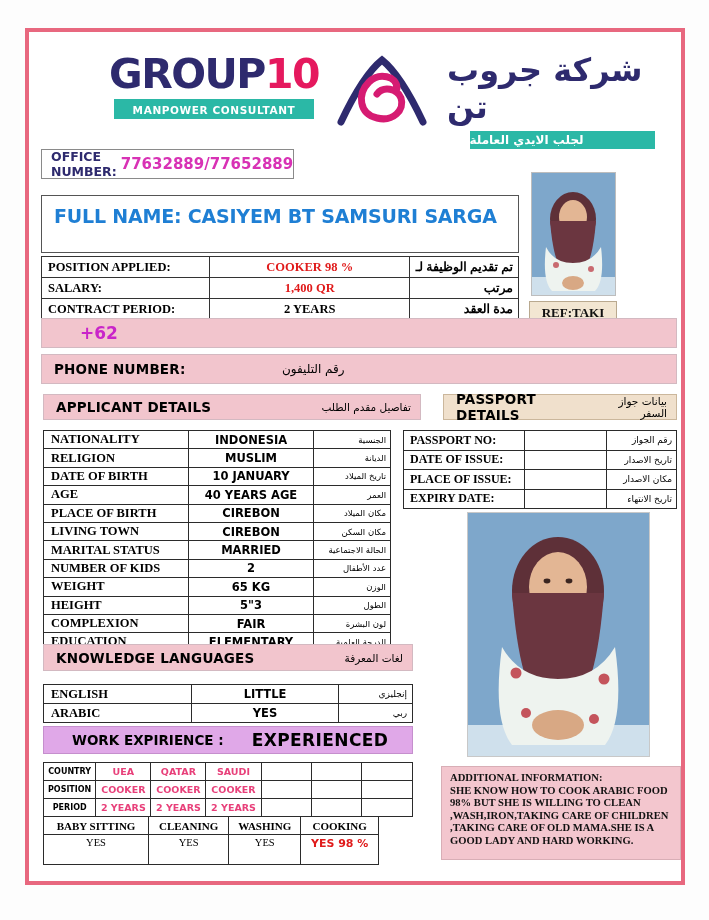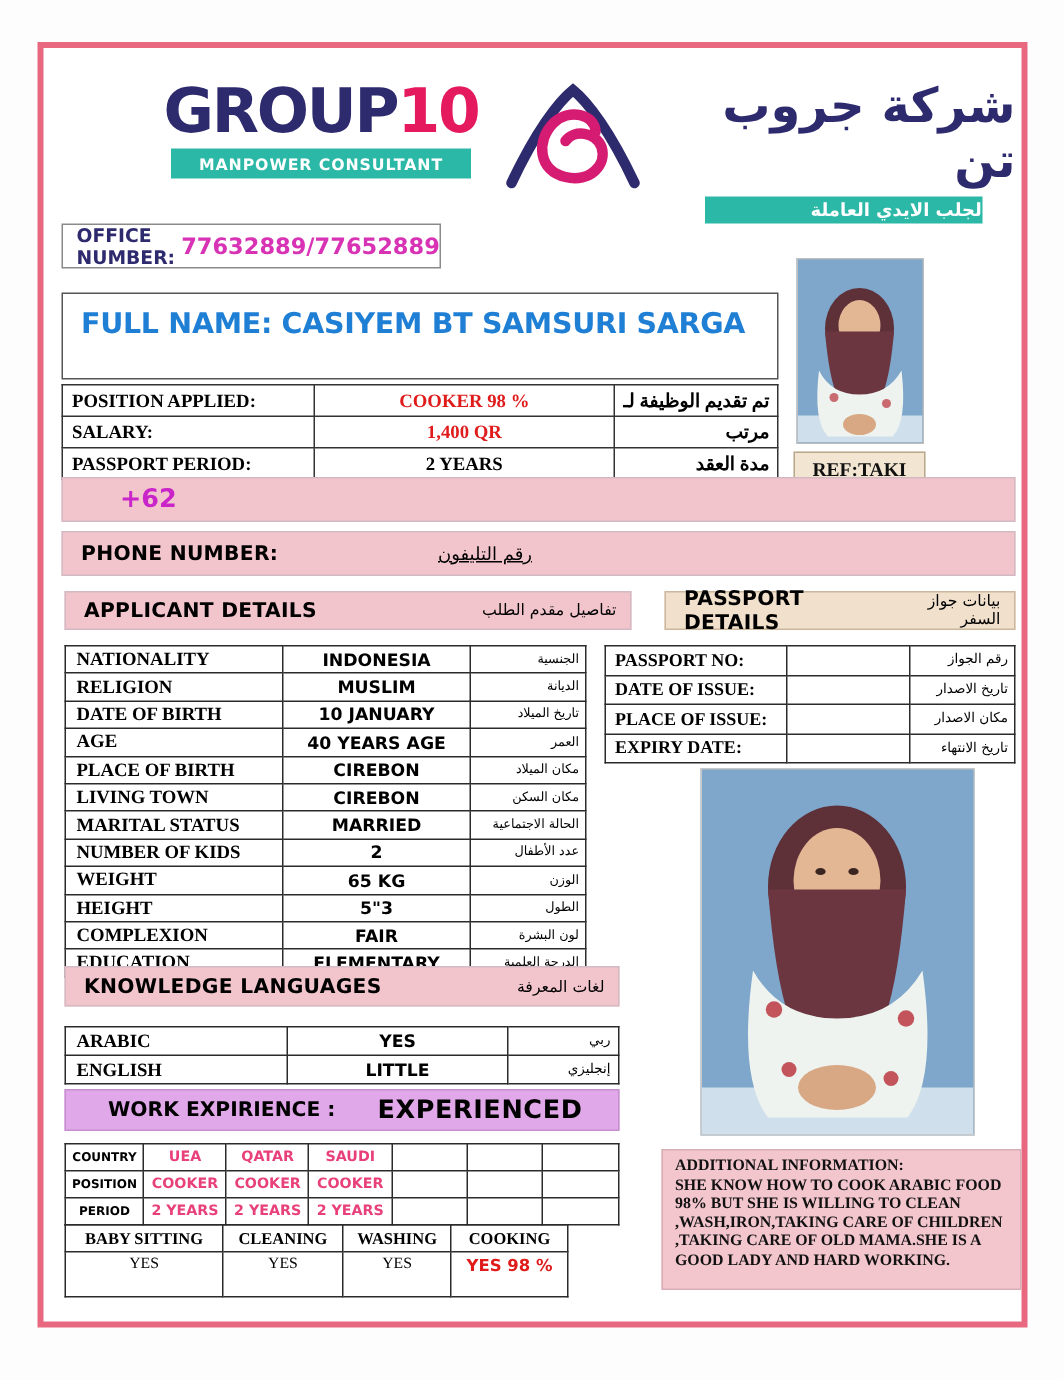--- a/index.html
+++ b/index.html
@@ -26,21 +26,21 @@
   .logo-word{font-weight:bold;font-size:41px;letter-spacing:-1.5px;line-height:1;
     font-family:"DejaVu Sans", sans-serif;}
   .logo-word .g{color:#2e2a6e;}
   .logo-word .ten{color:#e5195e;}
   .logo-sub{margin-top:4px;background:#2bb8a6;color:#ffffff;font-size:10.5px;
     font-weight:bold;letter-spacing:.6px;padding:5px 0 3px 0;width:200px;margin-left:auto;margin-right:auto;
     font-family:"DejaVu Sans", sans-serif;}
 
   .logo-center{position:absolute;left:298px;top:20px;width:110px;height:80px;}
 
-  .logo-right{position:absolute;left:418px;top:20px;width:230px;text-align:right;}
+  .logo-right{position:absolute;left:418px;top:20px;width:230px;text-align:left;}
   .ar-big{font-size:32px;font-weight:bold;color:#2e2a6e;direction:rtl;
     font-family:"DejaVu Sans", sans-serif;line-height:1.15;}
   .ar-sub{margin:5px auto 0 auto;background:#2bb8a6;color:#ffffff;font-size:12px;
     font-weight:bold;direction:rtl;padding:2px 0;width:185px;
     font-family:"DejaVu Sans", sans-serif;}
 
   
   .office-box{position:absolute;left:12px;top:117px;width:253px;height:30px;
     border:1px solid #8a8a8a;background:#ffffff;box-sizing:border-box;
     display:flex;align-items:center;padding-left:9px;}
@@ -81,22 +81,22 @@
   .bar-pink{background:#f2c5cd;}
   .bar-beige{background:#f0e0cc;border-color:#cbb79c;}
   .bar-purple{background:#e0a8e8;border-color:#c58fcd;}
   .bar-lbl{font-size:13.5px;font-weight:bold;color:#000;padding-left:12px;
     font-family:"DejaVu Sans", sans-serif;letter-spacing:.2px;}
   .bar-val{font-size:17px;font-weight:bold;color:#c925c9;padding-left:38px;
     font-family:"DejaVu Sans", sans-serif;}
 
   .whatsapp-bar{left:12px;top:286px;width:636px;height:30px;}
   .phone-bar{left:12px;top:322px;width:636px;height:30px;}
-  .phone-ar{font-size:12px;margin-left:10px;position:absolute;left:240px;
-    direction:rtl;font-family:"DejaVu Sans", sans-serif;text-decoration:underline;}
+  .phone-ar{font-size:12px;margin-left:0;position:absolute;left:240px;
+    direction:rtl;font-family:"DejaVu Sans", sans-serif;}
 
   .applicant-bar{left:14px;top:362px;width:378px;height:26px;}
   .passport-bar{left:414px;top:362px;width:234px;height:26px;}
   .bar-ar-inline{font-size:10.5px;color:#000;direction:rtl;margin-left:auto;
     padding-right:9px;font-family:"DejaVu Sans", sans-serif;}
 
   
   .det-table{position:absolute;left:14px;top:398px;width:348px;border-collapse:collapse;}
   .det-table td{border:1px solid #2b2b2b;height:15.4px;}
   .det-lbl{width:140px;padding-left:7px;font-size:12.5px;font-weight:bold;color:#000;
@@ -219,21 +219,21 @@
             <td class="pos-lbl">POSITION APPLIED:</td>
             <td class="pos-val">COOKER 98 %</td>
             <td class="pos-ar">تم تقديم الوظيفة لـ</td>
           </tr>
           <tr>
             <td class="pos-lbl">SALARY:</td>
             <td class="pos-val">1,400 QR</td>
             <td class="pos-ar">مرتب</td>
           </tr>
           <tr>
-            <td class="pos-lbl">PASSPORT PERIOD:</td>
+            <td class="pos-lbl">CONTRACT PERIOD:</td>
             <td class="pos-val black">2 YEARS</td>
             <td class="pos-ar">مدة العقد</td>
           </tr>
         </tbody>
       </table>
 
   <div class="bar bar-pink whatsapp-bar">
     <span class="bar-val">+62</span>
   </div>
 
@@ -359,28 +359,28 @@
     </svg>
   </div>
 
   <div class="bar bar-pink know-bar">
     <span class="bar-lbl">KNOWLEDGE LANGUAGES</span>
     <span class="bar-ar-inline">لغات المعرفة</span>
   </div>
   <table class="lang-table">
         <tbody id="lang-body">
           <tr>
+            <td class="lang-lbl">ENGLISH</td>
+            <td class="lang-val">LITTLE</td>
+            <td class="lang-ar">إنجليزي</td>
+          </tr>
+          <tr>
             <td class="lang-lbl">ARABIC</td>
             <td class="lang-val">YES</td>
             <td class="lang-ar">ربي</td>
-          </tr>
-          <tr>
-            <td class="lang-lbl">ENGLISH</td>
-            <td class="lang-val">LITTLE</td>
-            <td class="lang-ar">إنجليزي</td>
           </tr>
         </tbody>
       </table>
 
   <div class="bar bar-purple work-bar">
     <span class="work-lbl">WORK EXPIRIENCE :</span>
     <span class="work-val">EXPERIENCED</span>
   </div>
   <table class="exp-table">
         <tbody id="exp-body">

